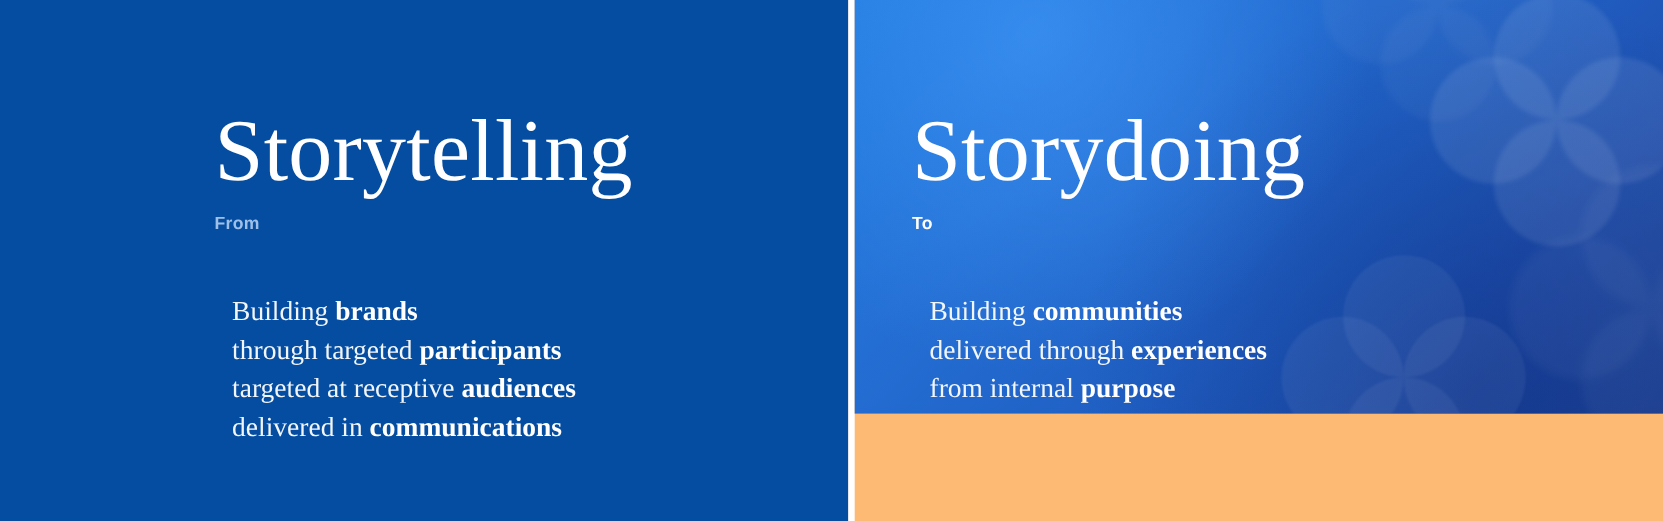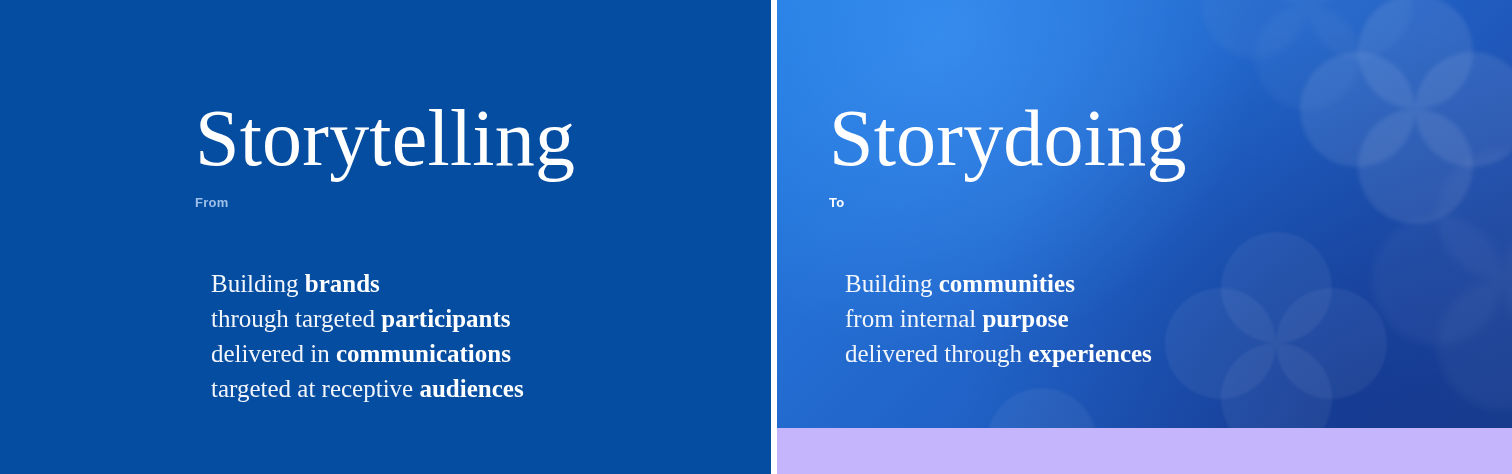--- a/index.html
+++ b/index.html
@@ -12,21 +12,21 @@
     font-family: "Liberation Sans", sans-serif;
     -webkit-font-smoothing: antialiased;
   }
 
   .slide {
     position: relative;
     width: 1512px;
     height: 474px;
     overflow: hidden;
     display: flex;
-    background: #c4b5fd;
+    background: #fdba74;
   }
 
   
   .panel-left {
     position: relative;
     width: 771px;
     height: 474px;
     background: #054da1;
     overflow: hidden;
     flex: 0 0 771px;
@@ -37,21 +37,21 @@
     flex: 0 0 6px;
     width: 6px;
     height: 474px;
     background: #ffffff;
   }
 
   
   .panel-right {
     position: relative;
     width: 735px;
-    height: 428px;
+    height: 376px;
     flex: 0 0 735px;
     overflow: hidden;
     background:
       radial-gradient(circle at 22% 8%, rgba(70,160,255,0.55) 0%, rgba(70,160,255,0.0) 46%),
       radial-gradient(circle at 78% 96%, rgba(10,40,120,0.45) 0%, rgba(10,40,120,0.0) 55%),
       linear-gradient(135deg, #2079dd 0%, #246fd4 28%, #2060c4 55%, #1f4fae 78%, #1c4194 100%);
   }
 
   
   .clover {
@@ -99,21 +99,21 @@
     color: #ffffff;
     letter-spacing: 0.2px;
     white-space: nowrap;
   }
 
   .kicker {
     position: absolute;
     top: 196px;
     left: 0;
     font-family: "Liberation Sans", sans-serif;
-    font-size: 13px;
+    font-size: 16px;
     font-weight: 700;
     letter-spacing: 0.3px;
     line-height: 1;
   }
   .kicker.from { color: #9ec0e8; }
   .kicker.to   { color: #ffffff; }
 
   .body-lines {
     position: absolute;
     top: 266px;
@@ -136,22 +136,22 @@
   <section class="panel-left">
     <div class="content">
 
       <h1 class="title">Storytelling</h1>
 
       <div class="kicker from">From</div>
 
       <div class="body-lines">
         <span class="line"><span>Building </span><b>brands</b></span>
         <span class="line"><span>through targeted </span><b>participants</b></span>
+        <span class="line"><span>targeted at receptive </span><b>audiences</b></span>
         <span class="line"><span>delivered in </span><b>communications</b></span>
-        <span class="line"><span>targeted at receptive </span><b>audiences</b></span>
       </div>
 
     </div>
   </section>
 
   <div class="divider"></div>
 
   <section class="panel-right">
 
     <div class="clover faint clover-tc">
@@ -185,20 +185,20 @@
     </div>
 
     <div class="content">
 
       <h1 class="title">Storydoing</h1>
 
       <div class="kicker to">To</div>
 
       <div class="body-lines">
         <span class="line"><span>Building </span><b>communities</b></span>
+        <span class="line"><span>delivered through </span><b>experiences</b></span>
         <span class="line"><span>from internal </span><b>purpose</b></span>
-        <span class="line"><span>delivered through </span><b>experiences</b></span>
       </div>
 
     </div>
   </section>
 
 </div>
 
 </body></html>

